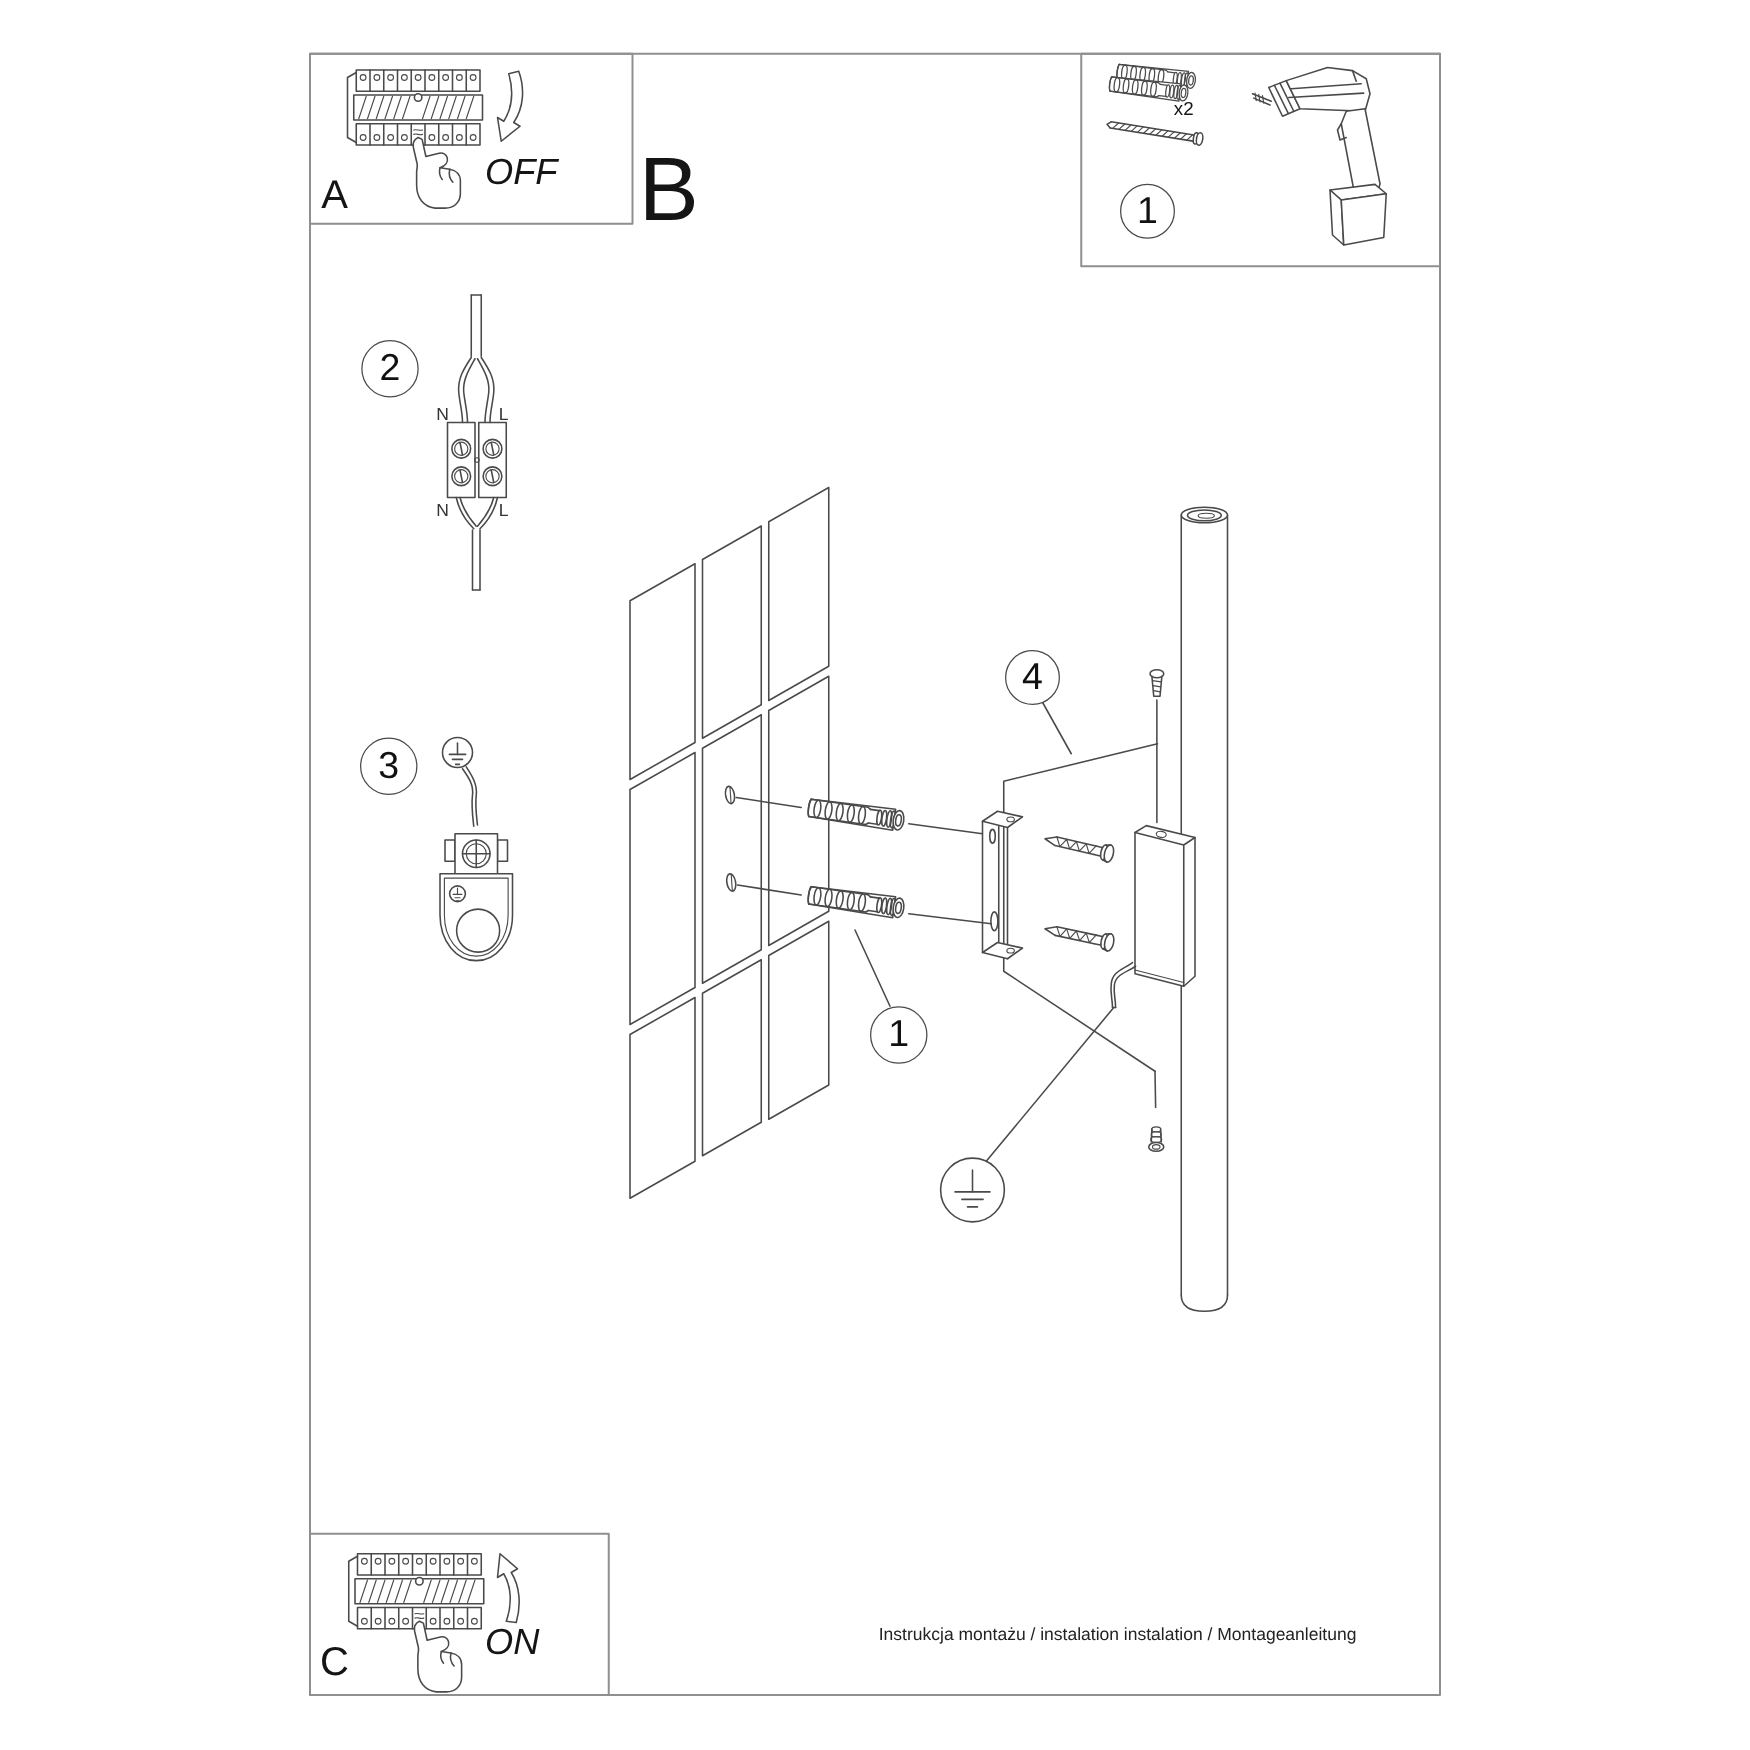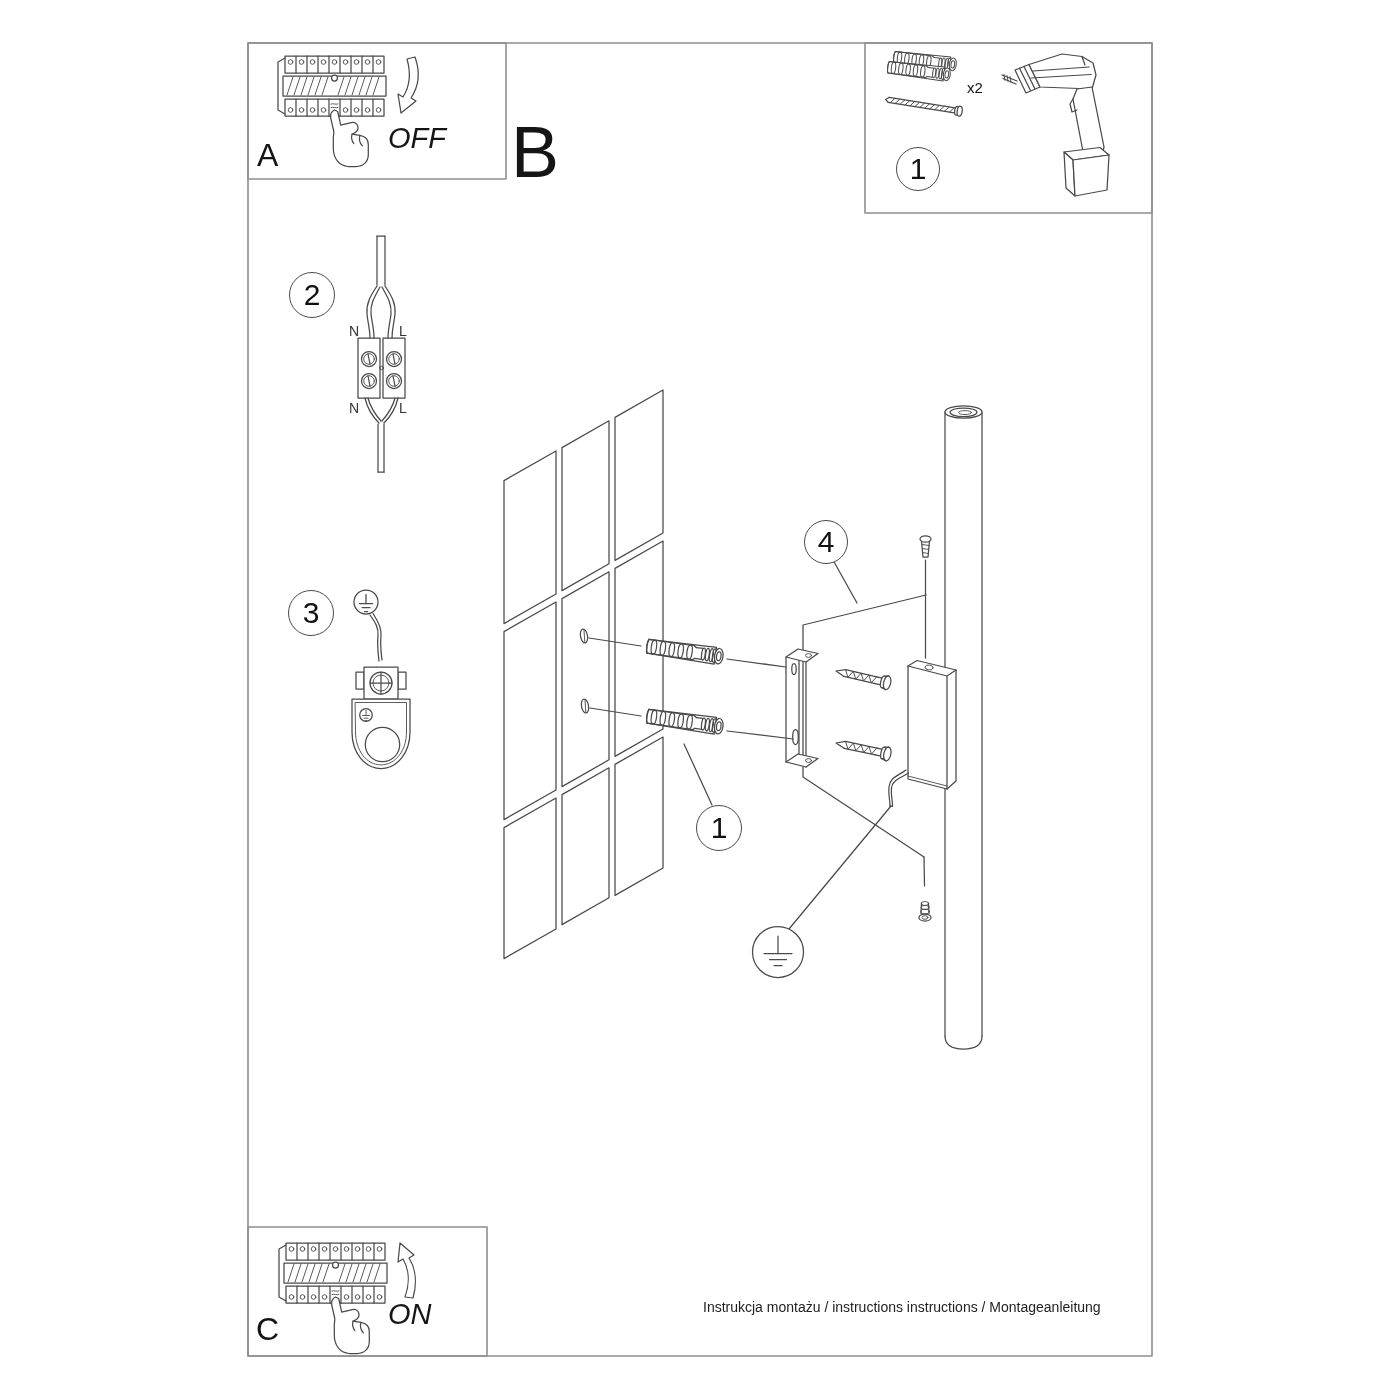--- a/index.html
+++ b/index.html
@@ -321,30 +321,30 @@
       </g>
     </g>
   </g>
 </svg>
 
 <div class="txt big-letter" style="left:257px;top:139px">A</div>
 <div class="txt huge-letter" style="left:511px;top:116px">B</div>
 <div class="txt big-letter" style="left:256px;top:1313px">C</div>
 <div class="txt switch-word" style="left:388px;top:124px">OFF</div>
 <div class="txt switch-word" style="left:388px;top:1300px">ON</div>
-<div class="txt qty" style="left:967px;top:80px">x2</div>
+<div class="txt qty" style="left:939px;top:80px">x2</div>
 
 <div class="txt small-lbl" style="left:349px;top:324px">N</div>
 <div class="txt small-lbl" style="left:399px;top:324px">L</div>
 <div class="txt small-lbl" style="left:349px;top:401px">N</div>
 <div class="txt small-lbl" style="left:399px;top:401px">L</div>
 
 <div class="circle-num" style="left:896px;top:147px;width:42px;height:42px">1</div>
 <div class="circle-num" style="left:289px;top:272px;width:44px;height:44px">2</div>
 <div class="circle-num" style="left:288px;top:590px;width:44px;height:44px">3</div>
 <div class="circle-num" style="left:804px;top:520px;width:42px;height:42px">4</div>
 <div class="circle-num" style="left:696px;top:805px;width:44px;height:44px">1</div>
 
 <div class="footer">
-  <div>Instrukcja montażu / instructions instructions / Montageanleitung</div>
+  <div>Instrukcja montażu / instalation instalation / Montageanleitung</div>
 </div>
 
 </div>
 
 </body></html>

